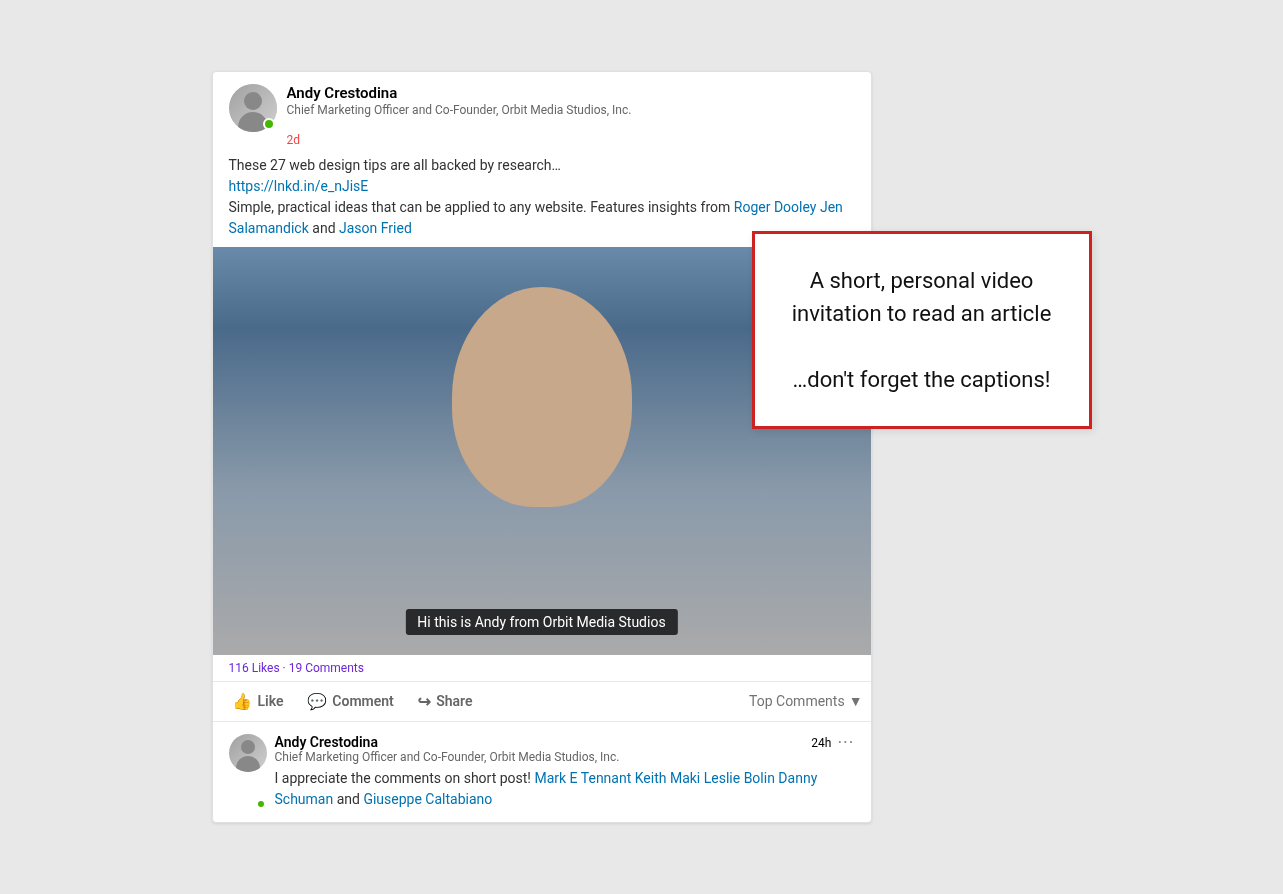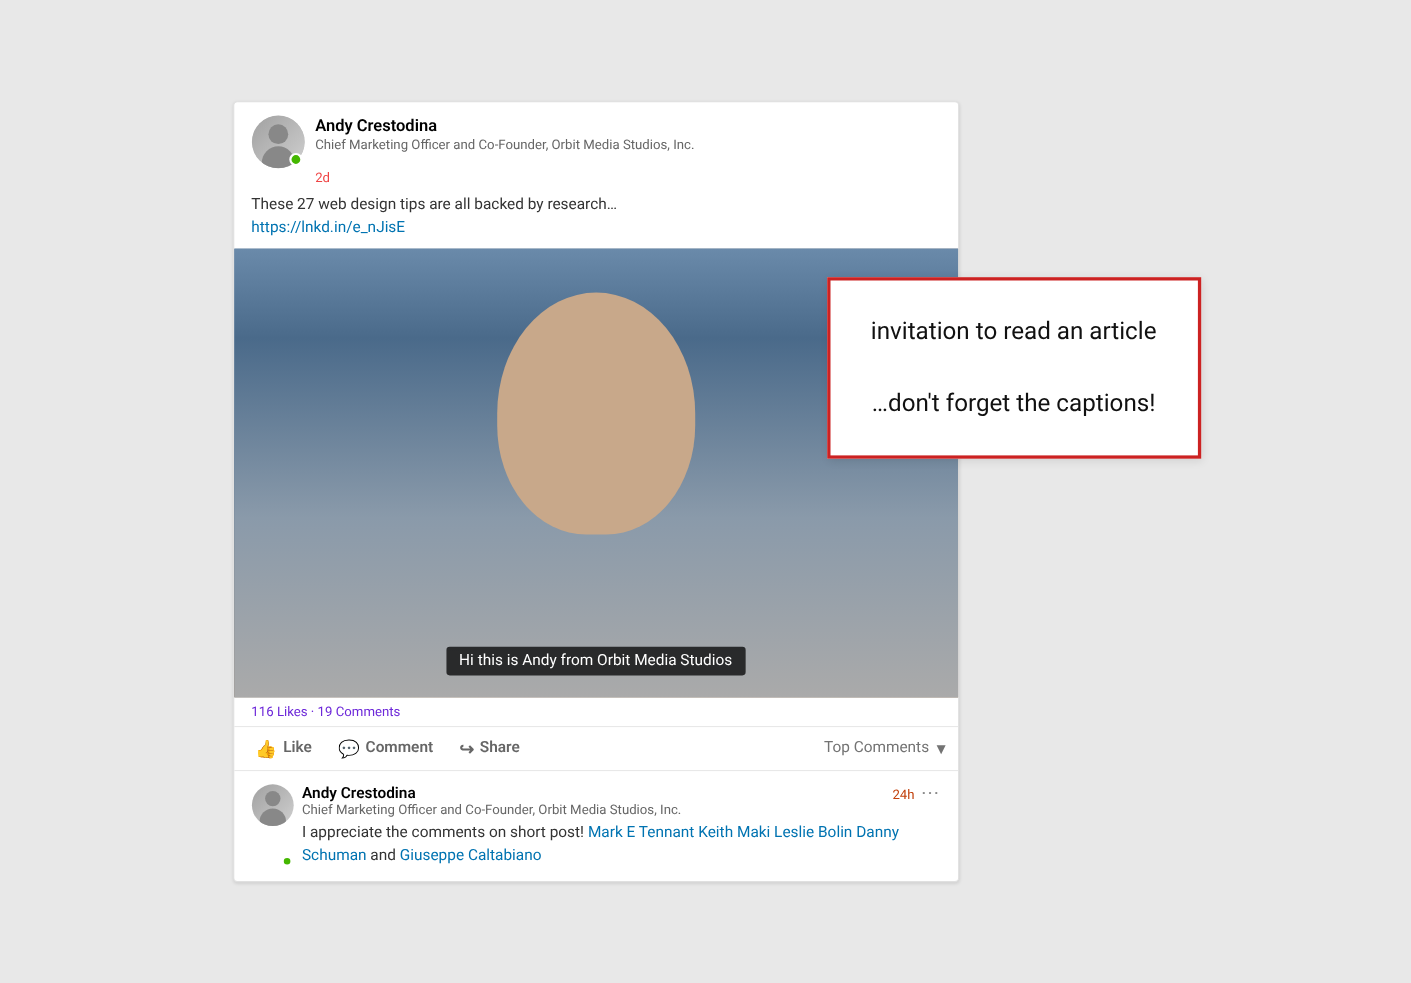--- a/index.html
+++ b/index.html
@@ -279,21 +279,21 @@
     }
 
     .comment-name {
       font-weight: 600;
       font-size: 14px;
       color: #000;
     }
 
     .comment-meta {
       font-size: 12px;
-      color: #c2410c;
+      color: #000000;
     }
 
     .comment-time-dots {
       display: flex;
       align-items: center;
       gap: 6px;
     }
 
     .comment-dots {
       font-size: 18px;
@@ -350,20 +350,26 @@
         <div class="author-name">Andy Crestodina</div>
         <div class="author-title">Chief Marketing Officer and Co-Founder, Orbit Media Studios, Inc.</div>
         <div class="post-time">2d</div>
       </div>
     </div>
 
     <div class="post-body">
       <div>These 27 web design tips are all backed by research…</div>
       <div>
         <a class="post-link">https://lnkd.in/e_nJisE</a>
+      </div>
+      <div>
+        <span>Simple, practical ideas that can be applied to any website. Features insights from</span>
+        <a class="post-link">Roger Dooley Jen Salamandick</a>
+        <span>and</span>
+        <a class="post-link">Jason Fried</a>
       </div>
     </div>
 
     <div class="video-thumbnail">
       <div class="video-person"></div>
       <div class="video-caption">Hi this is Andy from Orbit Media Studios</div>
     </div>
 
     <div class="post-stats">116 Likes · 19 Comments</div>
 
@@ -409,18 +415,19 @@
             <span>and</span>
             <a class="post-link">Giuseppe Caltabiano</a>
           </div>
         </div>
       </div>
     </div>
 
   </div>
 
   <div class="annotation-box">
+    <div>A short, personal video</div>
     <div>invitation to read an article</div>
     <br>
     <div>…don't forget the captions!</div>
   </div>
 
 </div>
 
 </body></html>

